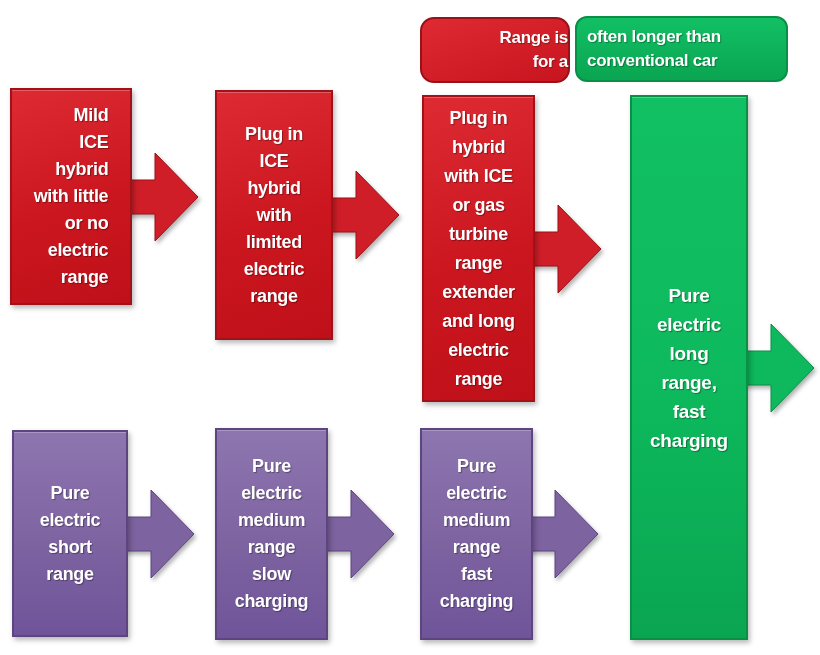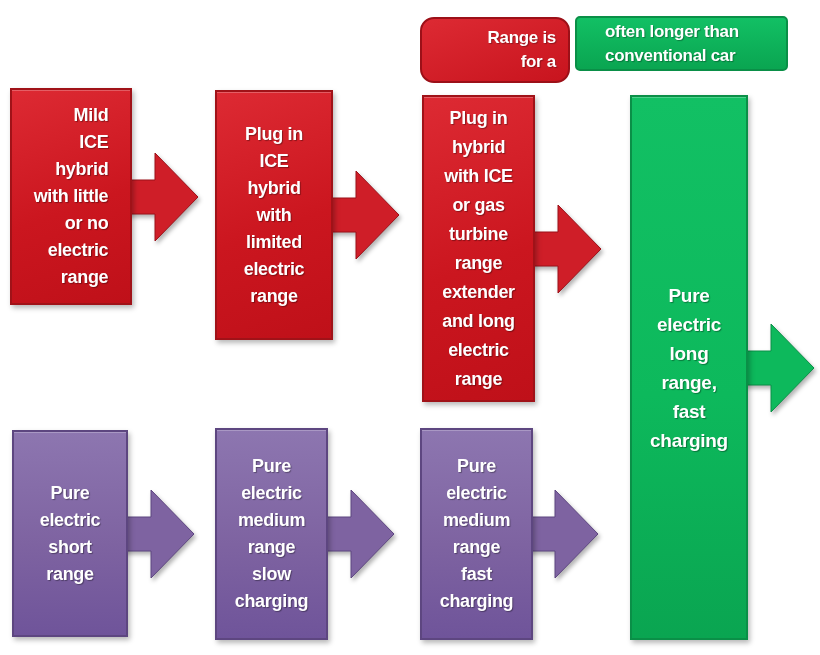--- a/index.html
+++ b/index.html
@@ -49,29 +49,28 @@
     white-space:pre-line;
     z-index:3;
     box-sizing:border-box;
     letter-spacing:-0.3px;
     text-shadow:1px 1px 1px rgba(0,0,0,0.3);
   }
   #callout-red{
     left:420px;top:17px;width:150px;height:66px;
     border-radius:14px;
     justify-content:flex-end;text-align:right;
-    padding-right:12px;
     background:linear-gradient(160deg,#dd2a33 0%,#c8141e 100%);
     border:2px solid #9c1018;
   }
   #callout-green{
-    left:575px;top:16px;width:213px;height:55px;
-    border-radius:5px;
+    left:575px;top:16px;width:213px;height:66px;
+    border-radius:12px;
     justify-content:flex-start;text-align:left;
-    padding-left:28px;
+    padding-left:10px;
     background:linear-gradient(180deg,#12c064 0%,#0aa551 100%);
     border:2px solid #0a8f47;
   }
 
   .arrow{
     position:absolute;
     width:76px;height:100px;
     z-index:1;
   }
   .arrow svg{display:block;width:100%;height:100%;

